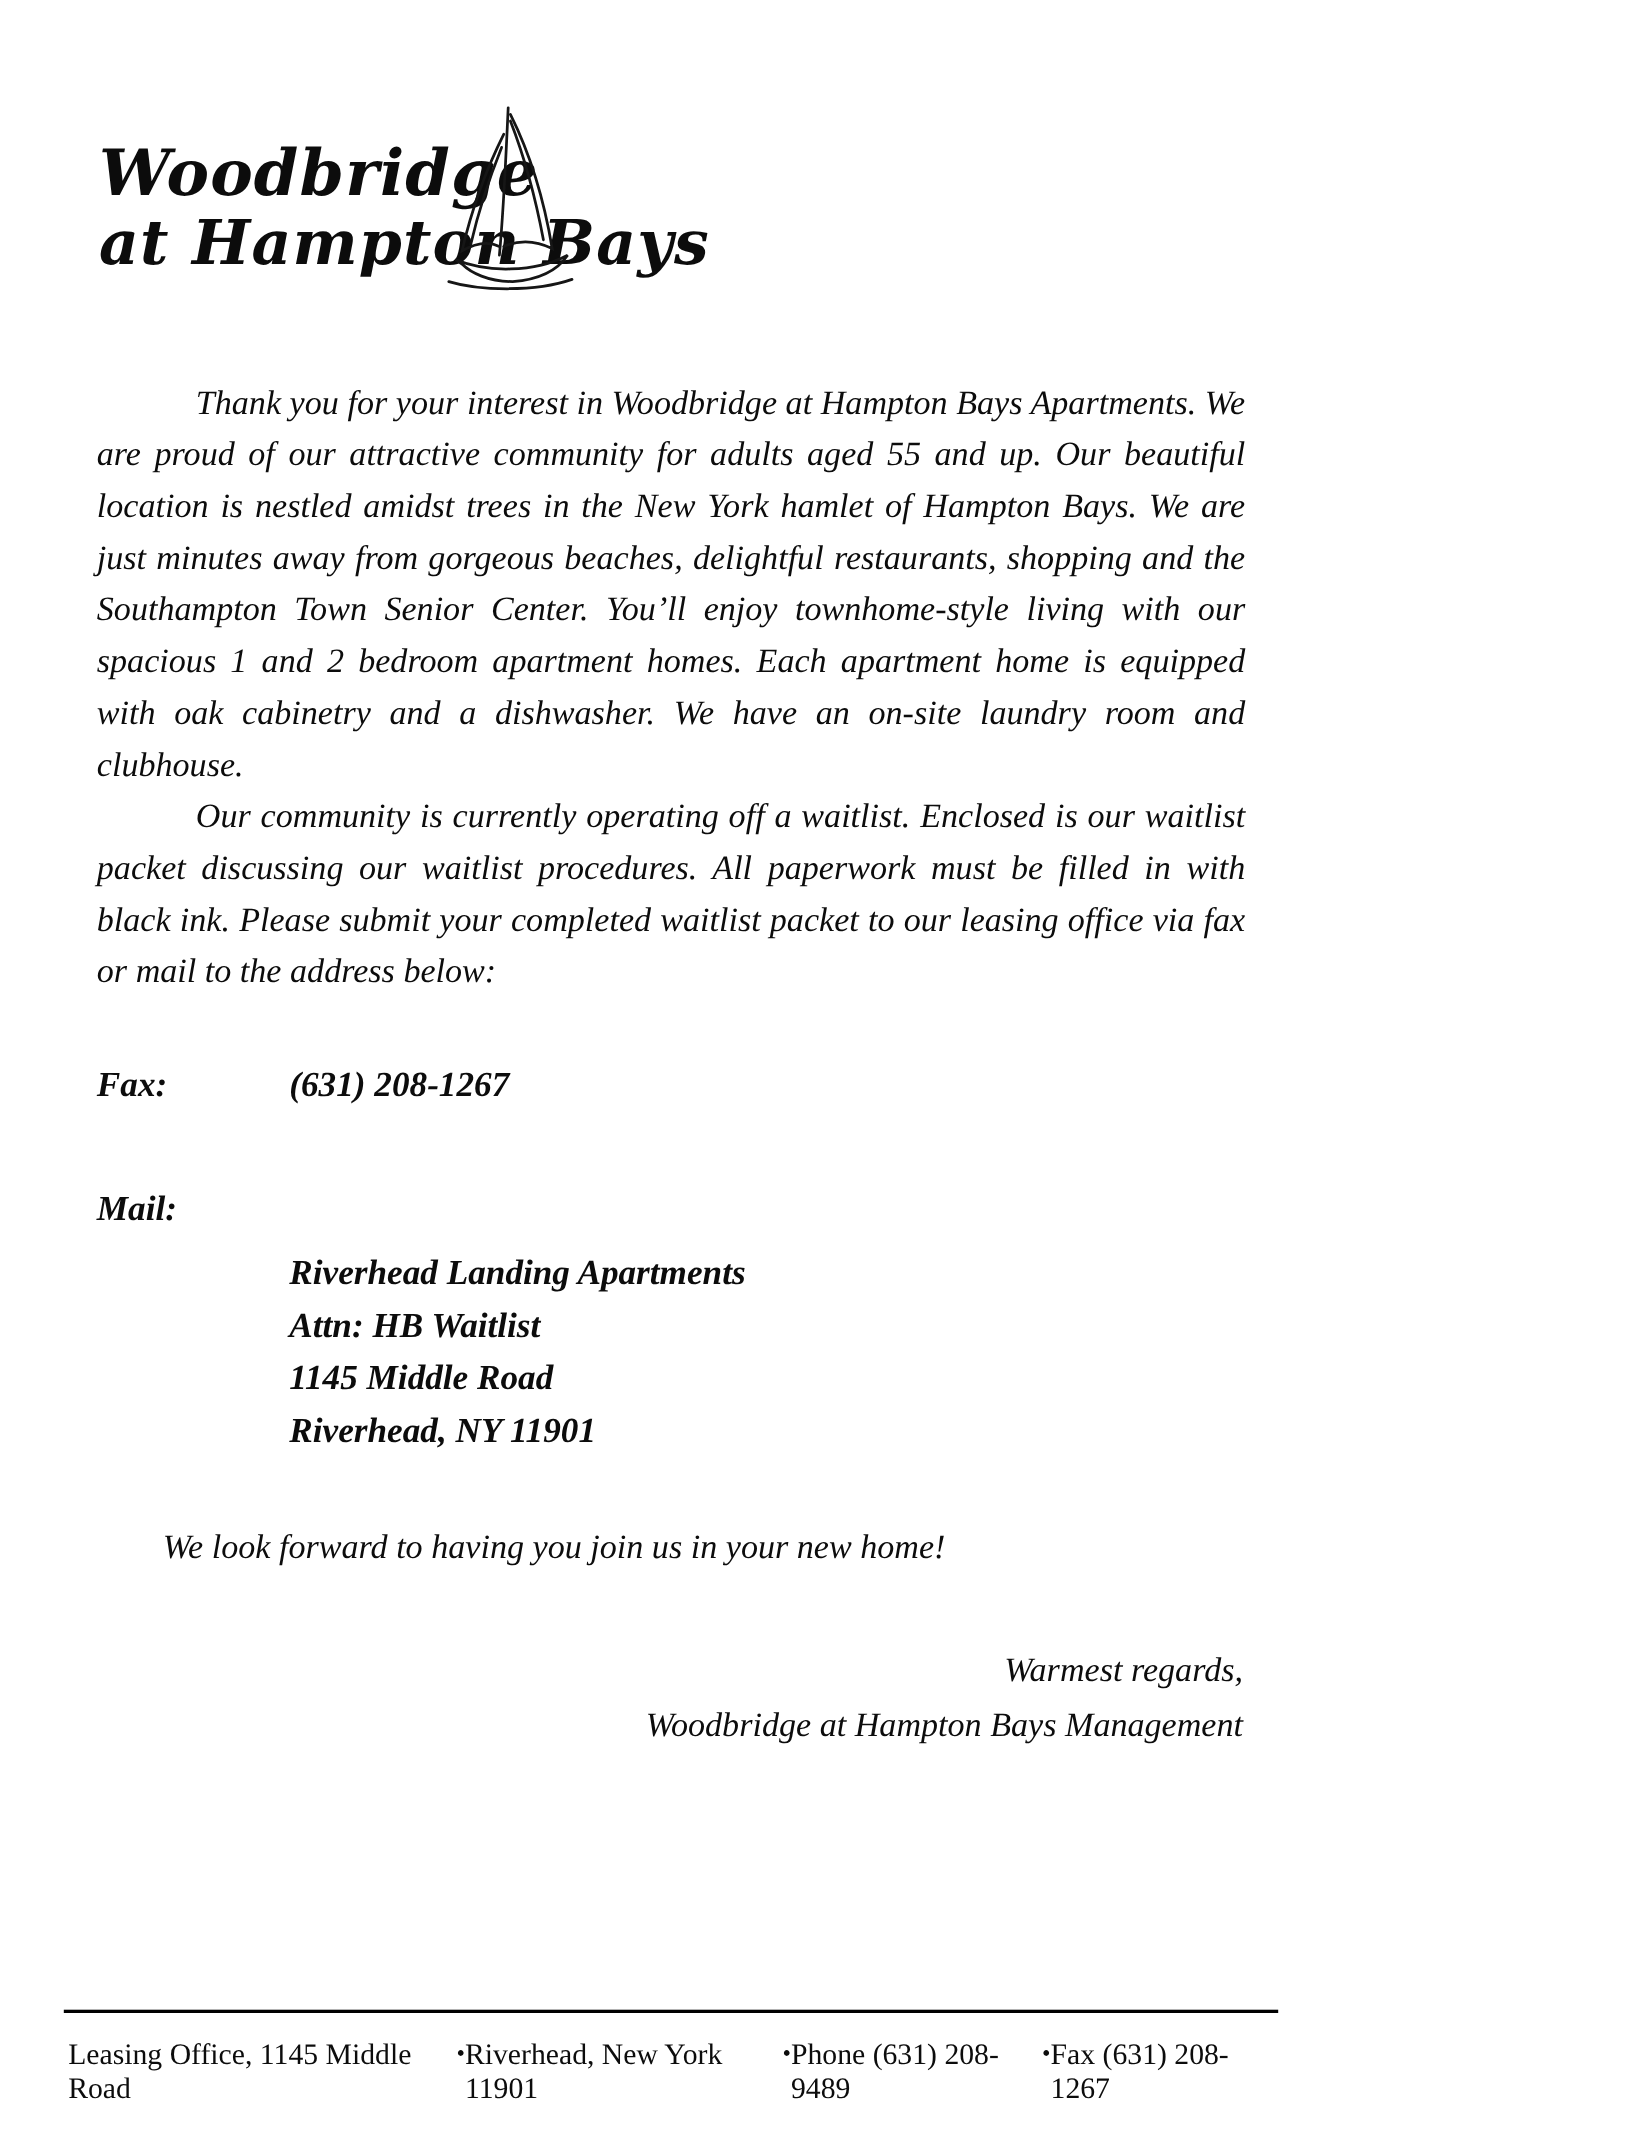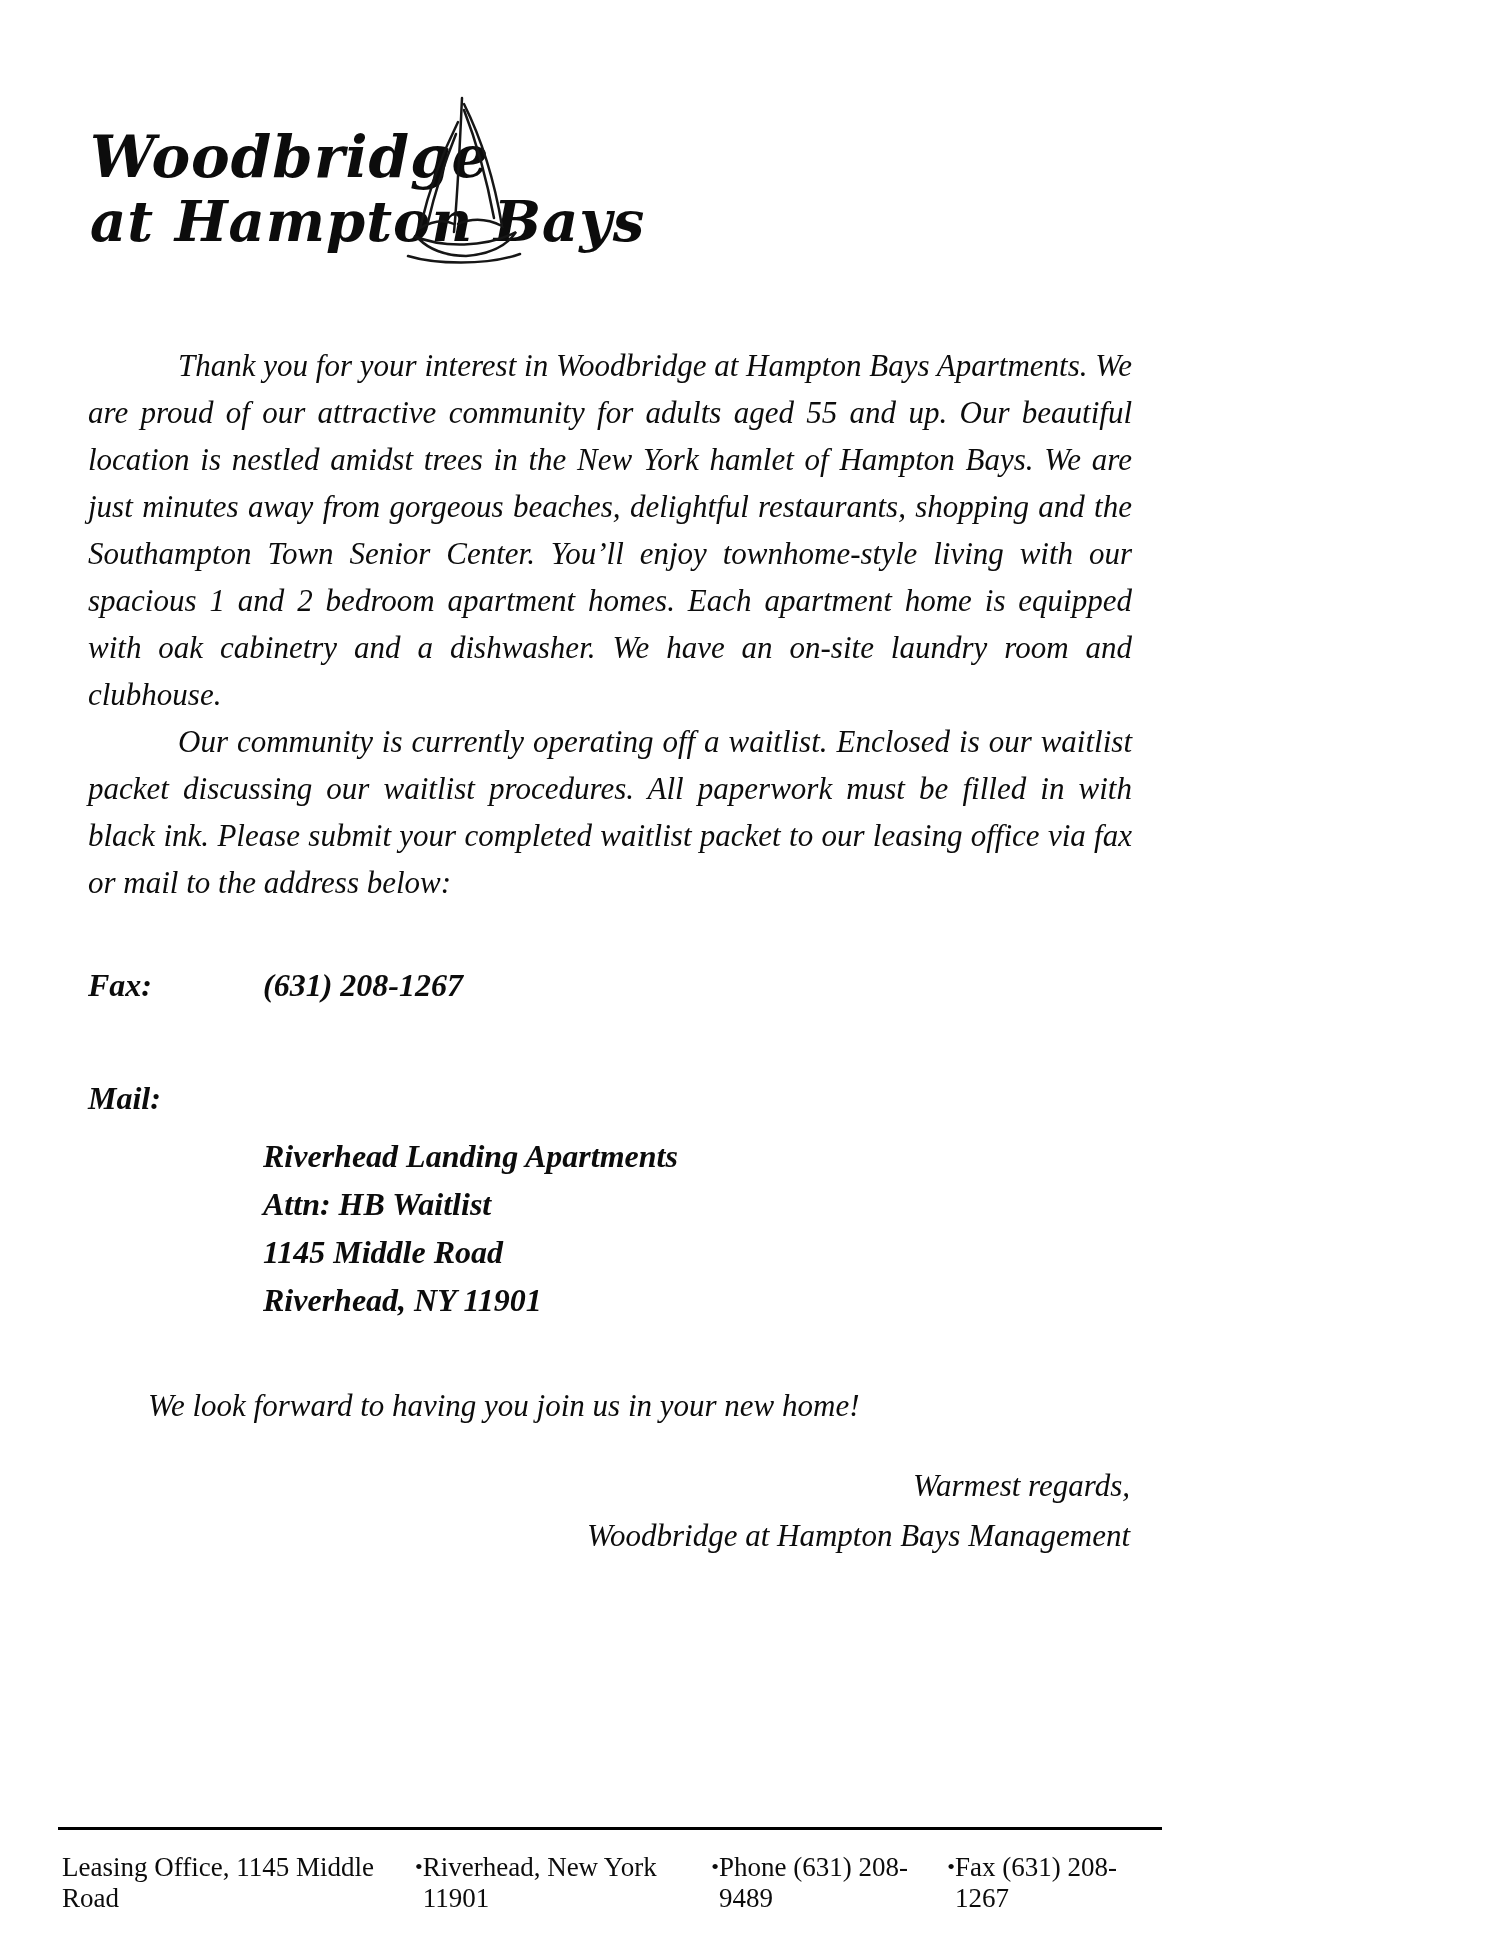--- a/index.html
+++ b/index.html
@@ -65,21 +65,21 @@
     font-size: 32px;
     line-height: 48px;
     font-style: italic;
   }
   .closing {
     margin-top: 58px;
     text-indent: 60px;
     font-size: 31px;
   }
   .signoff {
-    margin-top: 32px;
+    margin-top: 64px;
     text-align: right;
     font-size: 31px;
     line-height: 50px;
     padding-right: 2px;
   }
 
   
   .footer {
     position: absolute;
     left: 58px;

